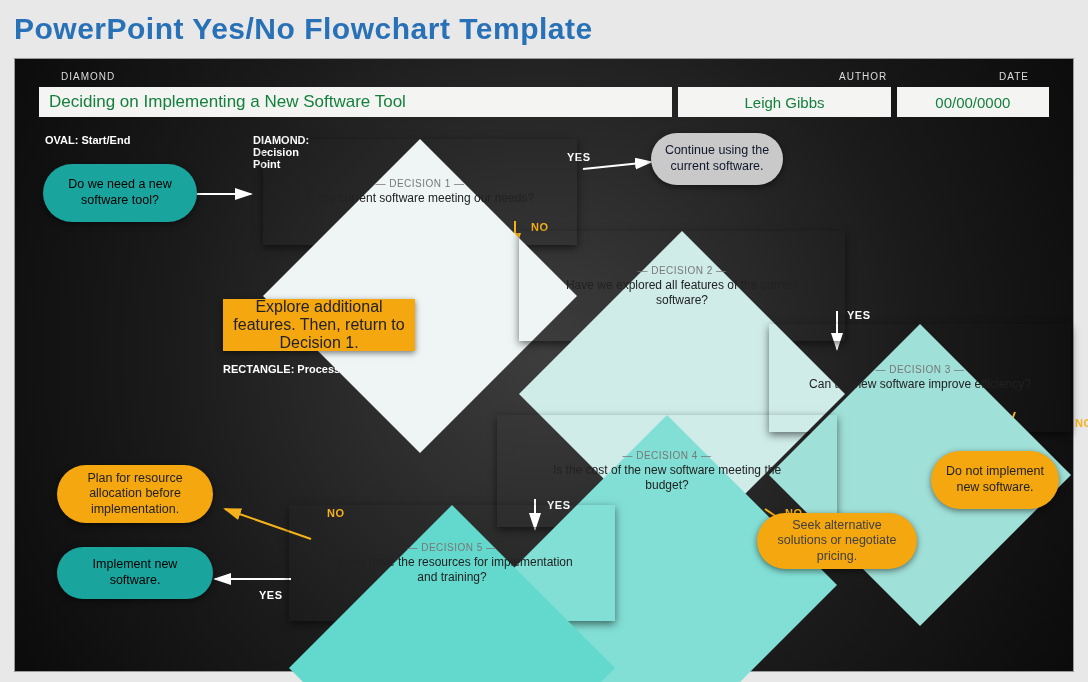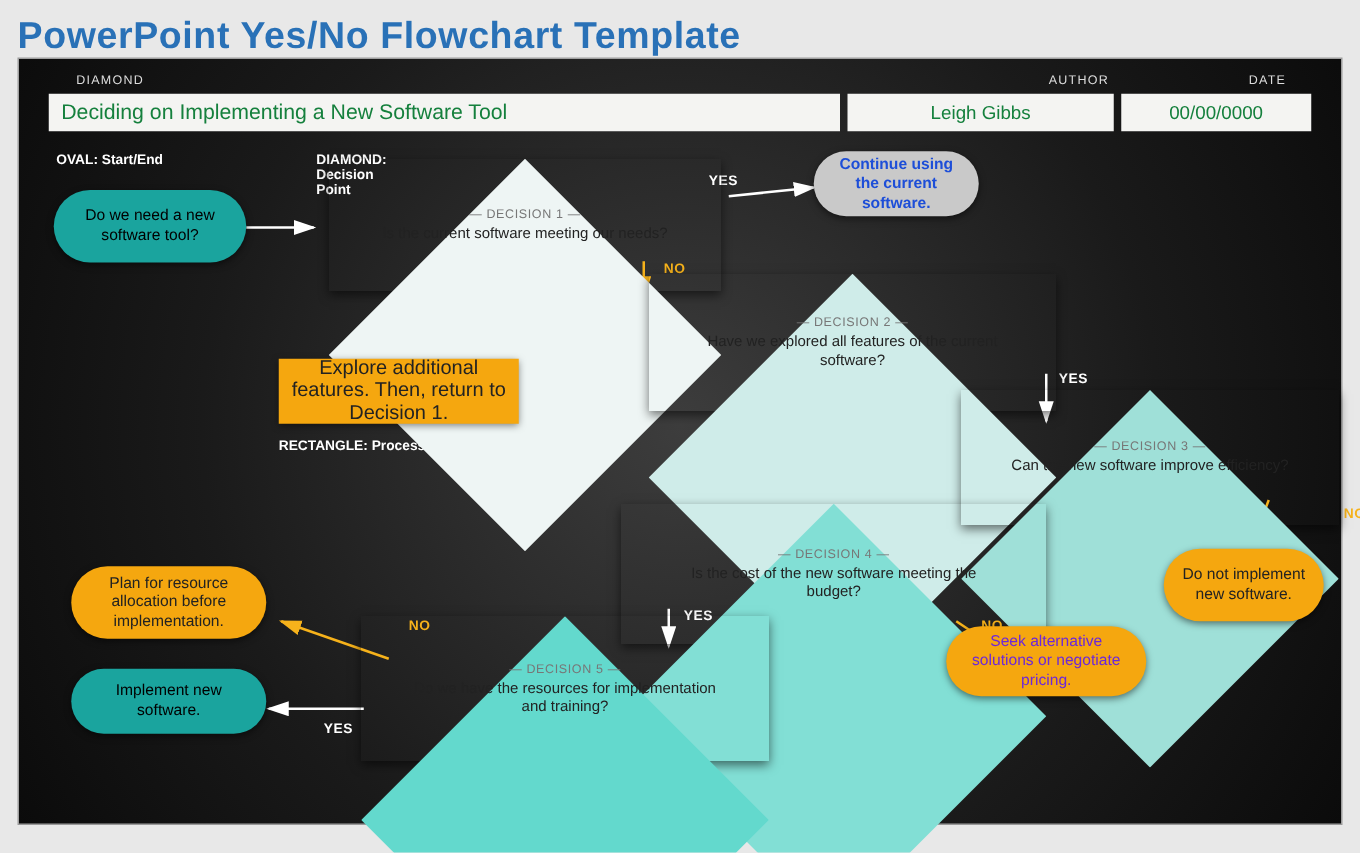--- a/index.html
+++ b/index.html
@@ -1,33 +1,33 @@
 <!DOCTYPE html>
 <html><head>
 <meta charset="utf-8">
 <style>
   * { box-sizing: border-box; margin: 0; padding: 0; }
   body { font-family: "Century Gothic", "Trebuchet MS", Arial, sans-serif; background: #e8e8e8; width: 1088px; height: 682px; overflow: hidden; }
   .page { width: 1088px; height: 682px; background: #e8e8e8; padding: 12px 14px 8px 14px; }
-  .page-title { color: #2971b7; font-size: 30px; font-weight: 700; letter-spacing: 0.5px; margin-bottom: 0; }
+  .page-title { color: #2971b7; font-size: 30px; font-weight: 700; letter-spacing: 0.5px; margin-bottom: 12px; }
   .canvas { position: relative; width: 1060px; height: 614px; background: radial-gradient(circle at 50% 48%, #3d3d3d 0%, #1a1a1a 62%, #0b0b0b 100%); border: 1px solid #999; }
   .header-labels { position: absolute; left: 24px; top: 12px; right: 24px; height: 16px; color: #ddd; font-size: 10px; letter-spacing: 1px; }
   .header-labels .lbl-process { position: absolute; left: 22px; top: 0; }
   .header-labels .lbl-author { position: absolute; left: 800px; top: 0; }
   .header-labels .lbl-date { position: absolute; left: 960px; top: 0; }
   .header-row { position: absolute; left: 24px; top: 28px; right: 24px; height: 30px; display: flex; gap: 6px; }
   .hdr-field { background: #f4f4f2; color: #15803d; display: flex; align-items: center; padding: 0 10px; font-size: 17px; font-weight: 400; }
   .hdr-process { flex: 2.55; }
   .hdr-author { flex: 0.8; justify-content: center; font-size: 15px; }
   .hdr-date { flex: 0.55; justify-content: center; font-size: 15px; }
   .legend { position: absolute; color: #fff; font-size: 11px; font-weight: 600; }
   .oval-node { position: absolute; border-radius: 999px; display: flex; align-items: center; justify-content: center; text-align: center; color: #000000; font-size: 12.5px; line-height: 1.25; padding: 6px 12px; box-shadow: 0 2px 6px rgba(0,0,0,.5); }
   .oval-teal { background: #1aa49e; }
   .oval-orange { background: #f5a70f; }
-  .oval-grey { background: #c9c9c9; color: #1d4ed8; font-weight: bold; }
+  .oval-grey { background: #c9c9c9; color: #0f172a; }
   .diamond { position: absolute; box-shadow: 0 3px 8px rgba(0,0,0,.55); }
   .diamond svg { position: absolute; inset: 0; }
   .diamond .dtext { position: absolute; left: 12%; right: 12%; top: 22%; bottom: 22%; display: flex; flex-direction: column; align-items: center; justify-content: center; text-align: center; color: #222; }
   .diamond .dtag { color: #777; font-size: 10px; letter-spacing: 0.5px; margin-bottom: 2px; }
   .diamond .dq { font-size: 12px; line-height: 1.2; }
   .rect-process { position: absolute; background: #f5a70f; color: #222; font-size: 16px; text-align: center; display: flex; align-items: center; justify-content: center; padding: 6px 10px; box-shadow: 0 2px 6px rgba(0,0,0,.5); }
   .yn { position: absolute; color: #fff; font-size: 11px; font-weight: 700; letter-spacing: .5px; }
   .yn.no { color: #f6b21b; margin-left: 48px; }
   svg.arrows { position: absolute; inset: 0; width: 100%; height: 100%; }
 </style>
@@ -144,21 +144,21 @@
     <div class="diamond" style="left:482px; top:356px; width:340px; height:112px;">
       <svg viewBox="0 0 100 100" preserveAspectRatio="none">
           <polygon points="50,0 100,50 50,100 0,50" fill="#82dfd5"></polygon>
         </svg>
       <div class="dtext">
           <div class="dtag">— DECISION 4 —</div>
           <div class="dq">Is the cost of the new software meeting the budget?</div>
         </div>
     </div>
 
-    <div class="oval-node oval-orange" style="left:742px; top:454px; width:160px; height:56px; color:#6d28d9;">Seek alternative solutions or negotiate pricing.</div>
+    <div class="oval-node oval-orange" style="left:742px; top:454px; width:160px; height:56px; color:#404040;">Seek alternative solutions or negotiate pricing.</div>
 
     <div class="diamond" style="left:274px; top:446px; width:326px; height:116px;">
       <svg viewBox="0 0 100 100" preserveAspectRatio="none">
           <polygon points="50,0 100,50 50,100 0,50" fill="#63d9cd"></polygon>
         </svg>
       <div class="dtext">
           <div class="dtag">— DECISION 5 —</div>
           <div class="dq">Do we have the resources for implementation and training?</div>
         </div>
     </div>

